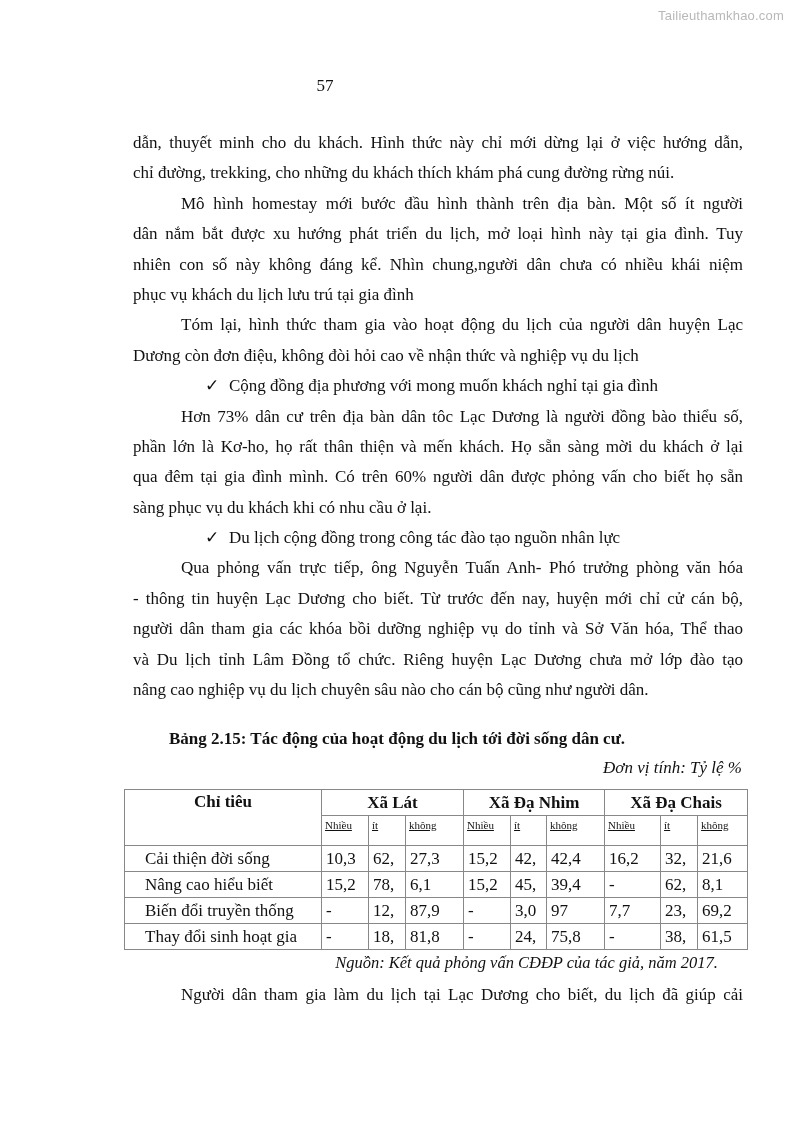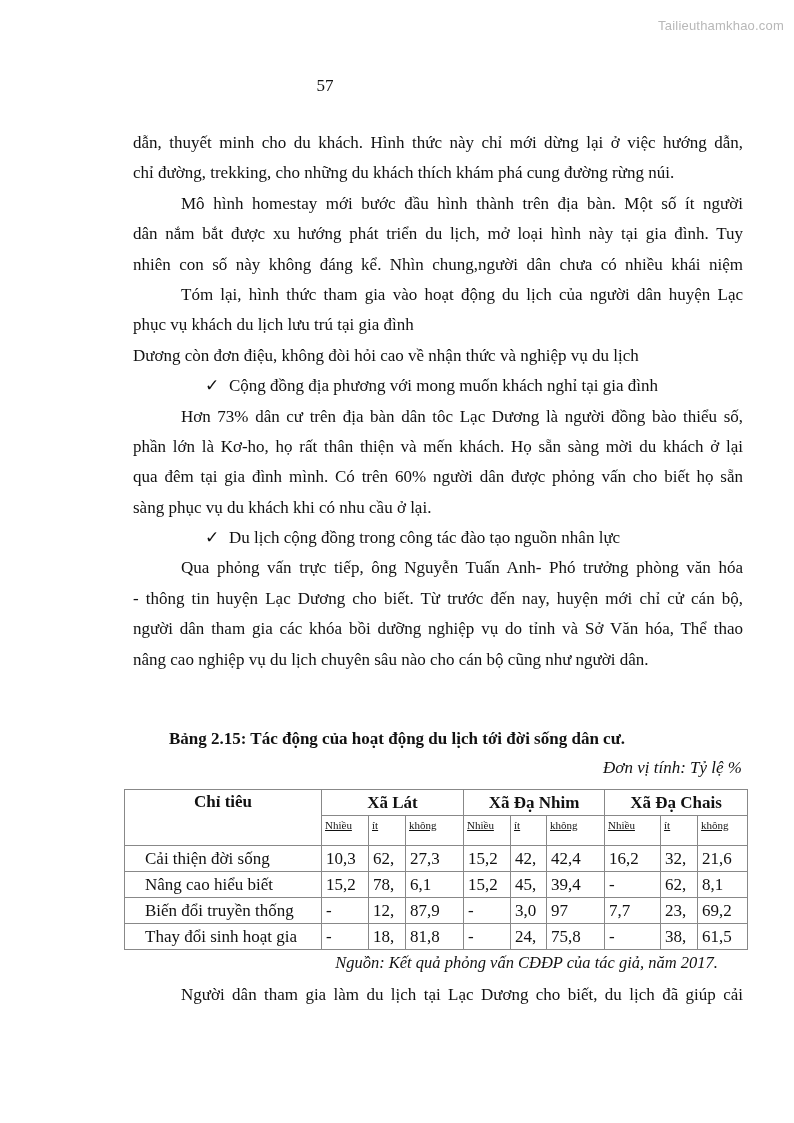--- a/index.html
+++ b/index.html
@@ -1,18 +1,18 @@
 <!DOCTYPE html>
 <html><head>
 <meta charset="utf-8">
 <style>
   html, body { margin: 0; padding: 0; background: #ffffff; }
   body { width: 794px; height: 1123px; position: relative; overflow: hidden;
          font-family: "Liberation Serif", serif; color: #111; }
-  .watermark { position: absolute; top: 18px; right: 10px; font-family: "Liberation Sans", sans-serif;
+  .watermark { position: absolute; top: 8px; right: 10px; font-family: "Liberation Sans", sans-serif;
                font-size: 13px; color: #b8b8b8; letter-spacing: 0.2px; }
   .page-number { position: absolute; top: 76px; left: 0; width: 650px; text-align: center; font-size: 17px; }
   .body { position: absolute; left: 133px; width: 610px; top: 128px; font-size: 17px; }
   .line { height: 30.4px; line-height: 30.4px; white-space: nowrap; }
   .justify { text-align: justify; text-align-last: justify; }
   .indent { padding-left: 48px; }
   .check-line { padding-left: 72px; }
   .check { display: inline-block; width: 24px; }
   .caption { position: absolute; top: 729px; left: 0; width: 794px; text-align: center;
              font-weight: bold; font-size: 17px; }
@@ -36,41 +36,42 @@
 <div class="page-number">57</div>
 
 <div class="body">
 
   <div class="line justify">dẫn, thuyết minh cho du khách. Hình thức này chỉ mới dừng lại ở việc hướng dẫn,</div>
   <div class="line">chỉ đường, trekking, cho những du khách thích khám phá cung đường rừng núi.</div>
 
   <div class="line justify indent">Mô hình homestay mới bước đầu hình thành trên địa bàn. Một số ít người</div>
   <div class="line justify">dân nắm bắt được xu hướng phát triển du lịch, mở loại hình này tại gia đình. Tuy</div>
   <div class="line justify">nhiên con số này không đáng kể. Nhìn chung,người dân chưa có nhiều khái niệm</div>
+  <div class="line">phục vụ khách du lịch lưu trú tại gia đình</div>
+
   <div class="line justify indent">Tóm lại, hình thức tham gia vào hoạt động du lịch của người dân huyện Lạc</div>
-
-  <div class="line">phục vụ khách du lịch lưu trú tại gia đình</div>
   <div class="line">Dương còn đơn điệu, không đòi hỏi cao về nhận thức và nghiệp vụ du lịch</div>
 
   <div class="line check-line">
     <span class="check">✓</span><span>Cộng đồng địa phương với mong muốn khách nghỉ tại gia đình</span>
   </div>
 
   <div class="line justify indent">Hơn 73% dân cư trên địa bàn dân tôc Lạc Dương là người đồng bào thiểu số,</div>
   <div class="line justify">phần lớn là Kơ-ho, họ rất thân thiện và mến khách. Họ sẵn sàng mời du khách ở lại</div>
   <div class="line justify">qua đêm tại gia đình mình. Có trên 60% người dân được phỏng vấn cho biết họ sẵn</div>
   <div class="line">sàng phục vụ du khách khi có nhu cầu ở lại.</div>
 
   <div class="line check-line">
     <span class="check">✓</span><span>Du lịch cộng đồng trong công tác đào tạo nguồn nhân lực</span>
   </div>
 
   <div class="line justify indent">Qua phỏng vấn trực tiếp, ông Nguyễn Tuấn Anh- Phó trưởng phòng văn hóa</div>
   <div class="line justify">- thông tin huyện Lạc Dương cho biết. Từ trước đến nay, huyện mới chỉ cử cán bộ,</div>
   <div class="line justify">người dân tham gia các khóa bồi dưỡng nghiệp vụ do tỉnh và Sở Văn hóa, Thể thao</div>
+  <div class="line justify">và Du lịch tỉnh Lâm Đồng tổ chức. Riêng huyện Lạc Dương chưa mở lớp đào tạo</div>
   <div class="line">nâng cao nghiệp vụ du lịch chuyên sâu nào cho cán bộ cũng như người dân.</div>
 
 </div>
 
 <div class="caption">Bảng 2.15: Tác động của hoạt động du lịch tới đời sống dân cư.</div>
 <div class="unit">Đơn vị tính: Tỷ lệ %</div>
 
 <table class="data">
   <colgroup>
     <col style="width:197px">

